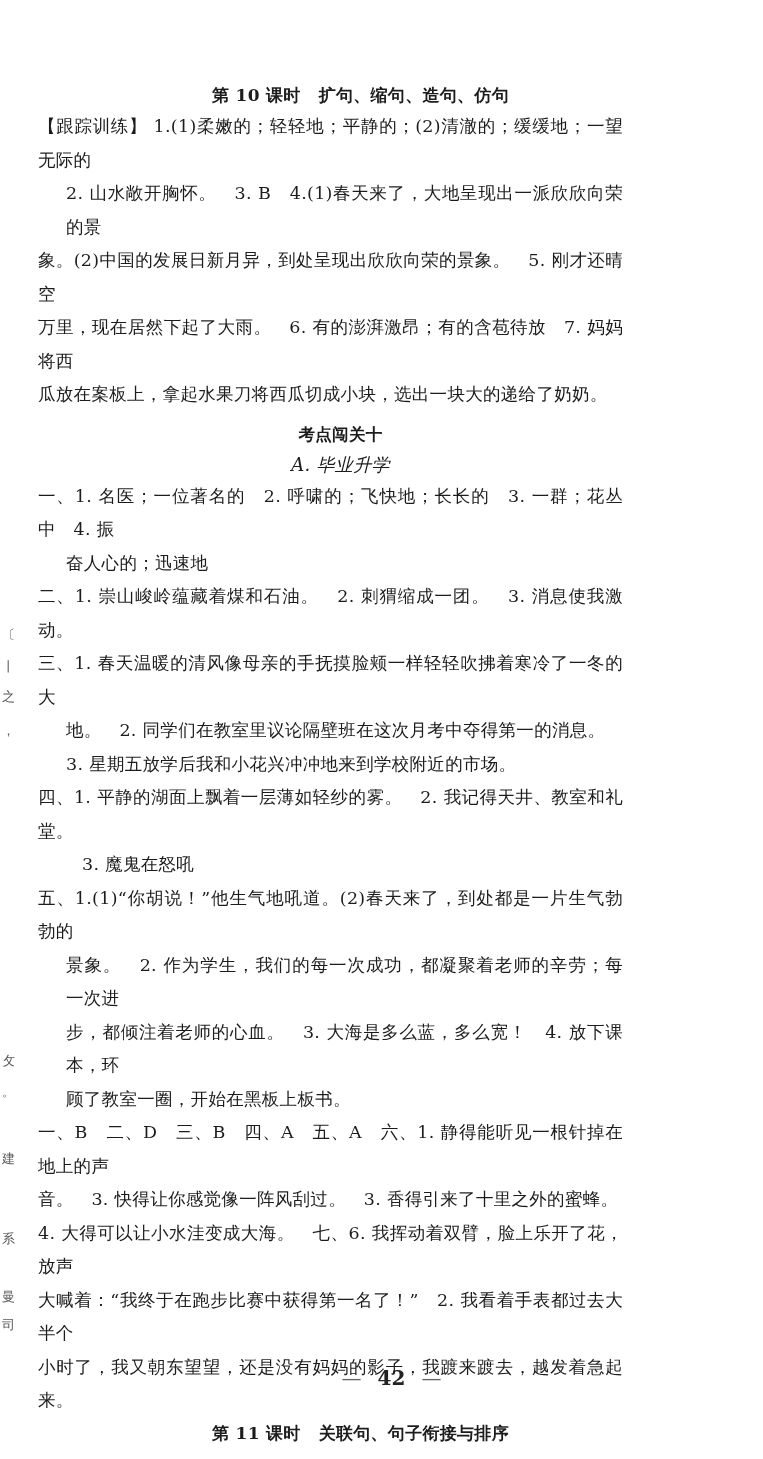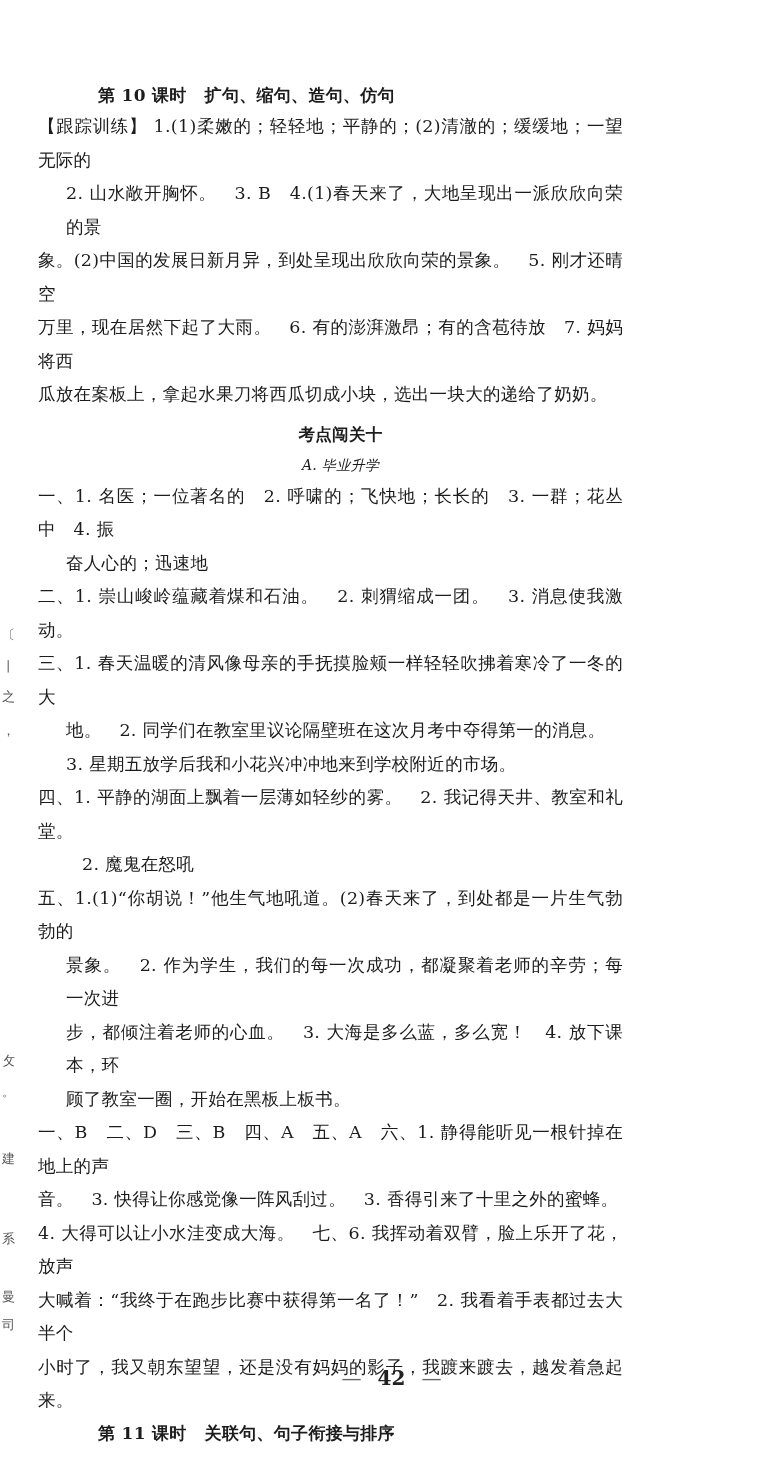--- a/index.html
+++ b/index.html
@@ -11,26 +11,26 @@
   .margin-strip {
     position: absolute; left: 0; top: 0; width: 20px; height: 1459px;
     font-size: 13px; color: #555; line-height: 1;
   }
   .margin-strip span { position: absolute; left: 2px; }
   .page {
     position: absolute; left: 38px; top: 80px; width: 585px;
     font-size: 17.5px; line-height: 33.5px; letter-spacing: 0.3px;
   }
   .h-lesson {
-    text-align: left; font-weight: bold; font-size: 17px; line-height: 30px;
+    text-align: center; font-weight: bold; font-size: 17px; line-height: 30px;
     margin-left: 0; padding-left: 60px;
   }
   .h-lesson .title { margin-left: 18px; }
   .h-checkpoint { text-align: center; font-weight: bold; font-size: 16.5px; line-height: 30px; padding-left: 20px; margin-top: 8px; }
-  .h-sub { text-align: center; font-style: italic; font-size: 14px; line-height: 30px; padding-left: 20px; }
+  .h-sub { text-align: center; font-style: italic; font-size: 18px; line-height: 30px; padding-left: 20px; }
   .p { margin: 0; text-align: justify; }
   .indent { padding-left: 28px; }
   .tag { font-weight: normal; }
   .page-number {
     position: absolute; left: 0; width: 763px; top: 1366px; text-align: center;
     font-size: 20px; font-weight: bold; font-family: "DejaVu Serif", serif;
     color: #222; padding-left: 10px;
   }
   .page-number .dash { font-weight: normal; color: #666; margin: 0 16px; }
 </style>
@@ -63,21 +63,21 @@
 
   <div class="h-checkpoint">考点闯关十</div>
   <div class="h-sub">A. 毕业升学</div>
   <p class="p">一、1. 名医；一位著名的　2. 呼啸的；飞快地；长长的　3. 一群；花丛中　4. 振</p>
   <p class="p indent">奋人心的；迅速地</p>
   <p class="p">二、1. 崇山峻岭蕴藏着煤和石油。　2. 刺猬缩成一团。　3. 消息使我激动。</p>
   <p class="p">三、1. 春天温暖的清风像母亲的手抚摸脸颊一样轻轻吹拂着寒冷了一冬的大</p>
   <p class="p indent">地。　2. 同学们在教室里议论隔壁班在这次月考中夺得第一的消息。</p>
   <p class="p indent">3. 星期五放学后我和小花兴冲冲地来到学校附近的市场。</p>
   <p class="p">四、1. 平静的湖面上飘着一层薄如轻纱的雾。　2. 我记得天井、教室和礼堂。</p>
-  <p class="p indent" style="padding-left:44px">2. 魔鬼在怒吼</p>
+  <p class="p indent" style="padding-left:44px">3. 魔鬼在怒吼</p>
   <p class="p">五、1.(1)“你胡说！”他生气地吼道。(2)春天来了，到处都是一片生气勃勃的</p>
   <p class="p indent">景象。　2. 作为学生，我们的每一次成功，都凝聚着老师的辛劳；每一次进</p>
   <p class="p indent">步，都倾注着老师的心血。　3. 大海是多么蓝，多么宽！　4. 放下课本，环</p>
   <p class="p indent">顾了教室一圈，开始在黑板上板书。</p>
 
   <p class="p">一、B　二、D　三、B　四、A　五、A　六、1. 静得能听见一根针掉在地上的声</p>
   <p class="p">音。　3. 快得让你感觉像一阵风刮过。　3. 香得引来了十里之外的蜜蜂。</p>
   <p class="p">4. 大得可以让小水洼变成大海。　七、6. 我挥动着双臂，脸上乐开了花，放声</p>
   <p class="p">大喊着：“我终于在跑步比赛中获得第一名了！”　2. 我看着手表都过去大半个</p>
   <p class="p">小时了，我又朝东望望，还是没有妈妈的影子，我踱来踱去，越发着急起来。</p>

